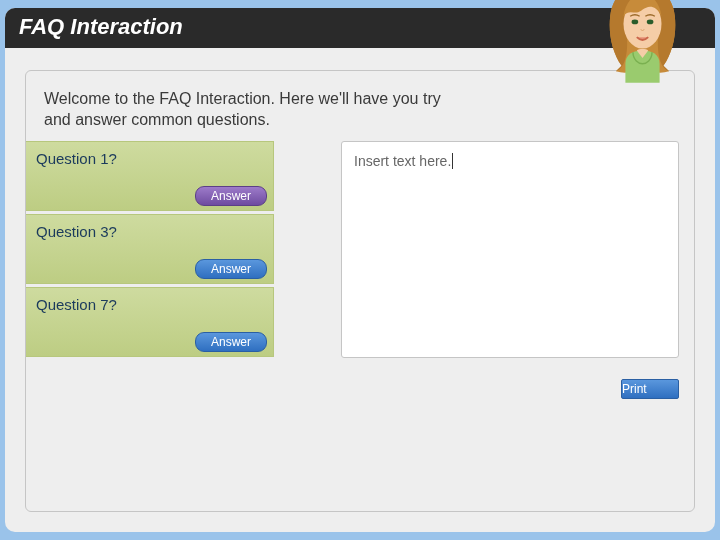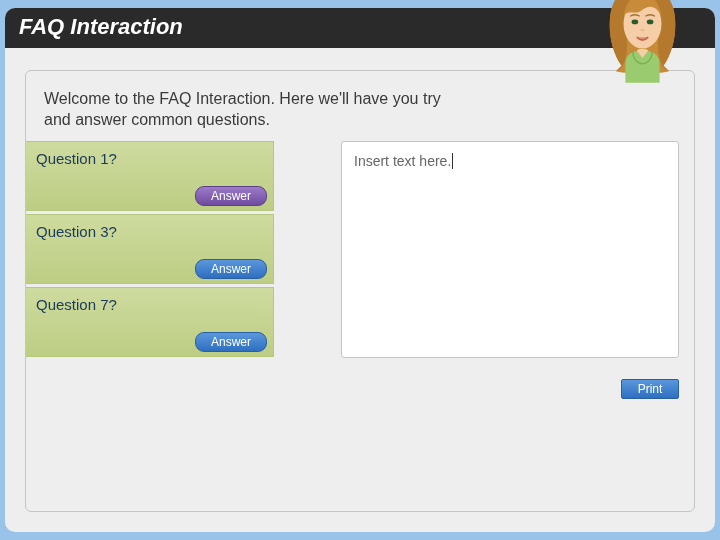--- a/index.html
+++ b/index.html
@@ -127,21 +127,21 @@
       margin-left: 1px;
     }
     .print-btn {
       position: absolute;
       top: 308px;
       right: 15px;
       width: 58px;
       height: 20px;
       color: #ffffff;
       font-size: 12px;
-      text-align: center;
+      text-align: left;
       line-height: 18px;
       border-radius: 2px;
       cursor: pointer;
       background: linear-gradient(to bottom, #5a97dd 0%, #2f6fc0 100%);
       border: 1px solid #2a5fa3;
     }
   </style>
 </head>
 <body>
 

